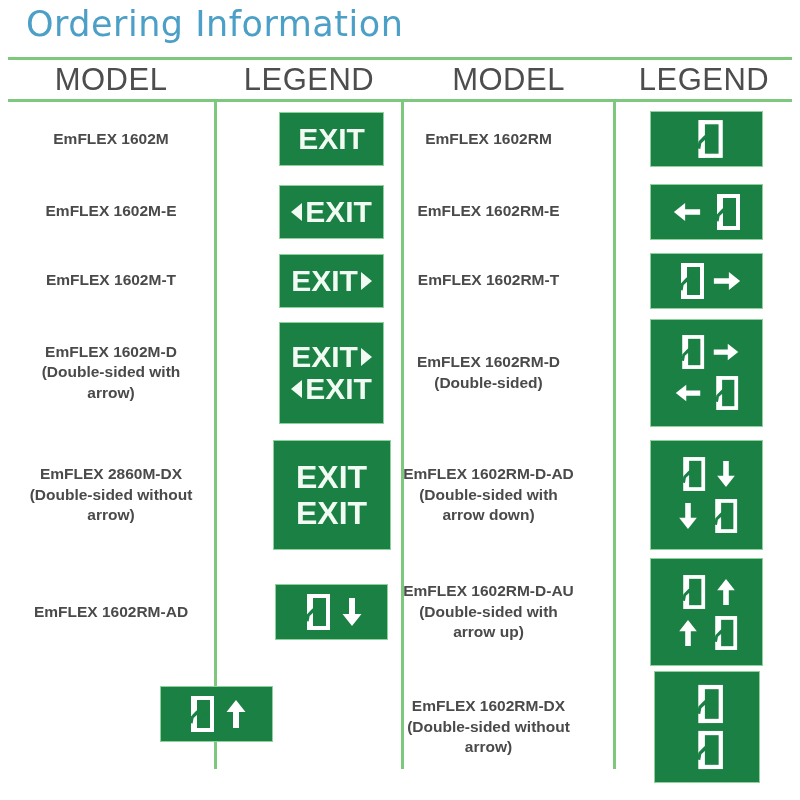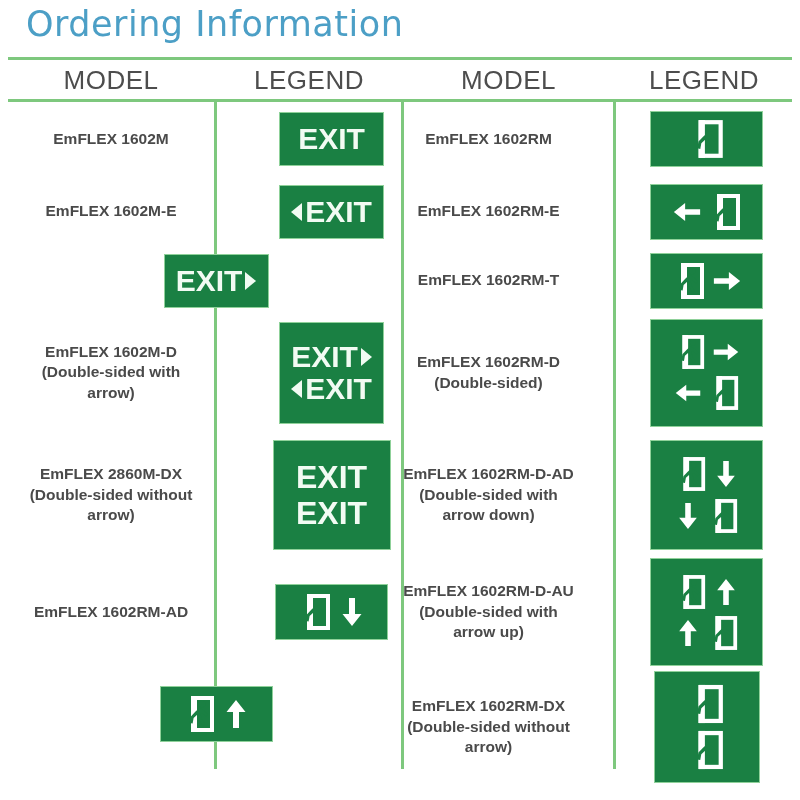--- a/index.html
+++ b/index.html
@@ -24,21 +24,21 @@
   .rule.bottom{top:99px;}
 
   .vdiv{position:absolute;width:3px;background:#7ec87e;top:101px;height:668px;}
   .vdiv.v1{left:214px;}
   .vdiv.v2{left:401px;}
   .vdiv.v3{left:613px;}
 
   
   .hdr{
     position:absolute;top:63px;height:34px;line-height:34px;
-    text-align:center;color:#4d4d4d;font-size:26px;letter-spacing:.5px;
+    text-align:center;color:#4d4d4d;font-size:31px;letter-spacing:.5px;
     font-family:"Liberation Sans","DejaVu Sans",sans-serif;
   }
   .hdr.c1{left:8px;width:206px;}
   .hdr.c2{left:217px;width:184px;}
   .hdr.c3{left:404px;width:209px;}
   .hdr.c4{left:616px;width:176px;}
 
   
   .col{position:absolute;top:101px;}
   .col.left{left:8px;width:393px;}
@@ -133,20 +133,21 @@
         <div class="sign wide">
           <div class="exit-line">
             <span class="tri left"></span>
             <span class="exit-word">EXIT</span>
           </div>
         </div>
       </div>
     </div>
 
     <div class="row" style="height:69px">
+      <div class="model-cell">EmFLEX 1602M-T</div>
       <div class="legend-cell">
         <div class="sign wide">
           <div class="exit-line">
             <span class="exit-word">EXIT</span>
             <span class="tri right"></span>
           </div>
         </div>
       </div>
     </div>
 

